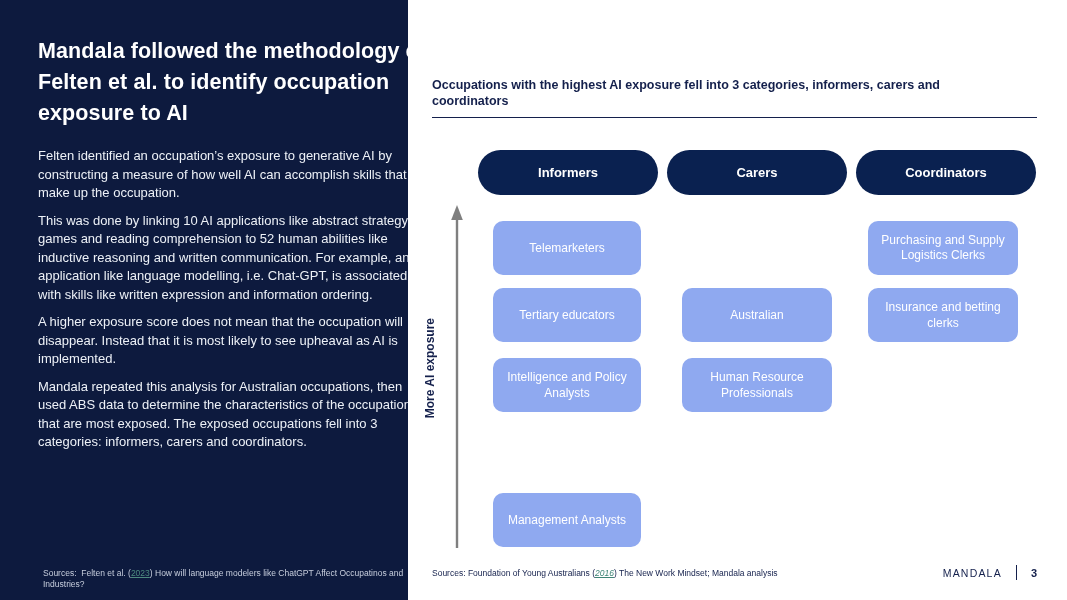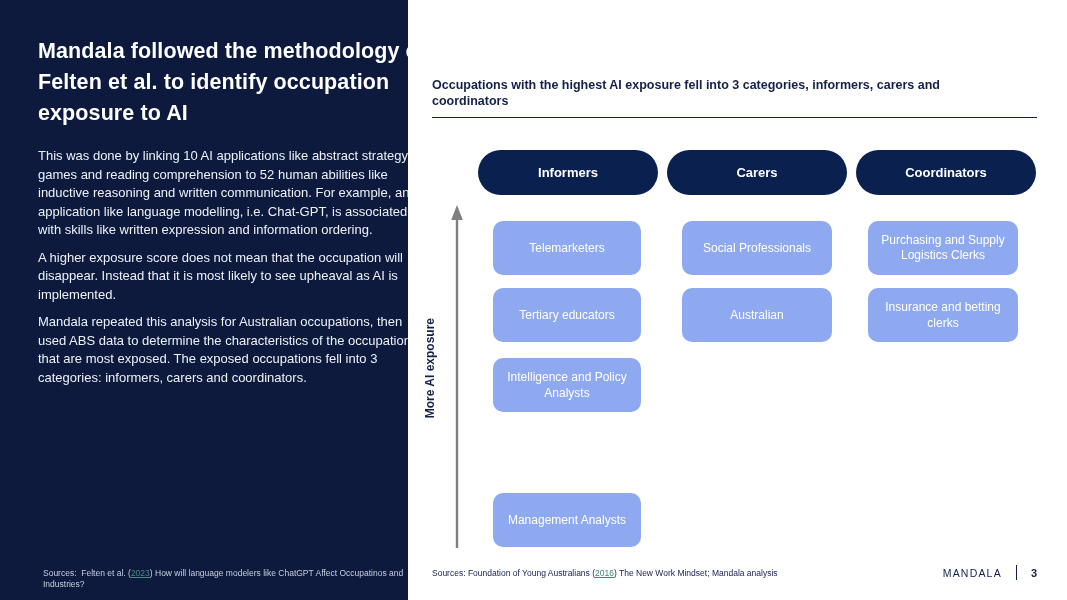--- a/index.html
+++ b/index.html
@@ -42,35 +42,36 @@
   .axis-label{
     position:absolute;left:15px;top:318px;width:16px;
     writing-mode:vertical-rl;transform:rotate(180deg);
     color:#14204c;font-size:12px;font-weight:bold;white-space:nowrap;
   }
   .axis-arrow{position:absolute;left:41px;top:204px;}
   
   .r-footer-sources{
     position:absolute;left:24px;top:568px;font-size:8.5px;color:#14204c;white-space:pre-wrap;
   }
-  .r-footer-sources .src-link{color:#3e8476;}
+  .r-footer-sources .src-link{color:#3e8476;font-style:italic;}
   .brand-block{
     position:absolute;right:30px;top:565px;display:flex;align-items:center;color:#14204c;
   }
   .brand-name{font-size:10.5px;letter-spacing:1.2px;font-weight:400;}
   .brand-divider{width:1px;height:15px;background:#14204c;margin:0 14px;}
   .page-number{font-size:11px;font-weight:bold;}
 </style>
 </head>
 <body>
 
 <div class="slide">
 
   <aside class="left-panel">
     <h1>Mandala followed the methodology of Felten et al. to identify occupation exposure to AI</h1>
+    <p>Felten identified an occupation’s exposure to generative AI by constructing a measure of how well AI can accomplish skills that make up the occupation.</p>
     <p>This was done by linking 10 AI applications like abstract strategy games and reading comprehension to 52 human abilities like inductive reasoning and written communication. For example, an AI application like language modelling, i.e. Chat-GPT, is associated with skills like written expression and information ordering.</p>
     <p>A higher exposure score does not mean that the occupation will disappear. Instead that it is most likely to see upheaval as AI is implemented.</p>
     <p>Mandala repeated this analysis for Australian occupations, then used ABS data to determine the characteristics of the occupations that are most exposed. The exposed occupations fell into 3 categories: informers, carers and coordinators.</p>
     <div class="left-sources"><span>Sources:  Felten et al. (</span><a class="src-link">2023</a><span>) How will language modelers like ChatGPT Affect Occupatinos and Industries?</span></div>
   </aside>
 
   <main class="right-panel">
 
     <h2 class="chart-heading">Occupations with the highest AI exposure fell into 3 categories, informers, carers and coordinators</h2>
     <div class="heading-rule"></div>
@@ -83,22 +84,22 @@
       <line x1="8" y1="344" x2="8" y2="15" stroke="#7f7f7f" stroke-width="2.4"></line>
       <polygon points="8,1 2.2,16 13.8,16" fill="#7f7f7f"></polygon>
     </svg>
     <div class="axis-label">More AI exposure</div>
 
     <div class="occ-box" style="left:85px;top:221px;width:148px;height:54px;">Telemarketers</div>
     <div class="occ-box" style="left:85px;top:288px;width:148px;height:54px;">Tertiary educators</div>
     <div class="occ-box" style="left:85px;top:358px;width:148px;height:54px;">Intelligence and Policy Analysts</div>
     <div class="occ-box" style="left:85px;top:493px;width:148px;height:54px;">Management Analysts</div>
 
-    <div class="occ-box" style="left:274px;top:221px;width:150px;height:54px;">Social Professionals</div>
     <div class="occ-box" style="left:274px;top:288px;width:150px;height:54px;">Australian</div>
+    <div class="occ-box" style="left:274px;top:358px;width:150px;height:54px;">Human Resource Professionals</div>
 
     <div class="occ-box" style="left:460px;top:288px;width:150px;height:54px;">Insurance and betting clerks</div>
     <div class="occ-box" style="left:460px;top:221px;width:150px;height:54px;line-height:15.5px;">Purchasing and Supply Logistics Clerks</div>
 
     <div class="r-footer-sources"><span>Sources: Foundation of Young Australians (</span><a class="src-link">2016</a><span>) The New Work Mindset; Mandala analysis</span></div>
 
     <div class="brand-block">
       <span class="brand-name">MANDALA</span>
       <span class="brand-divider"></span>
       <span class="page-number">3</span>

